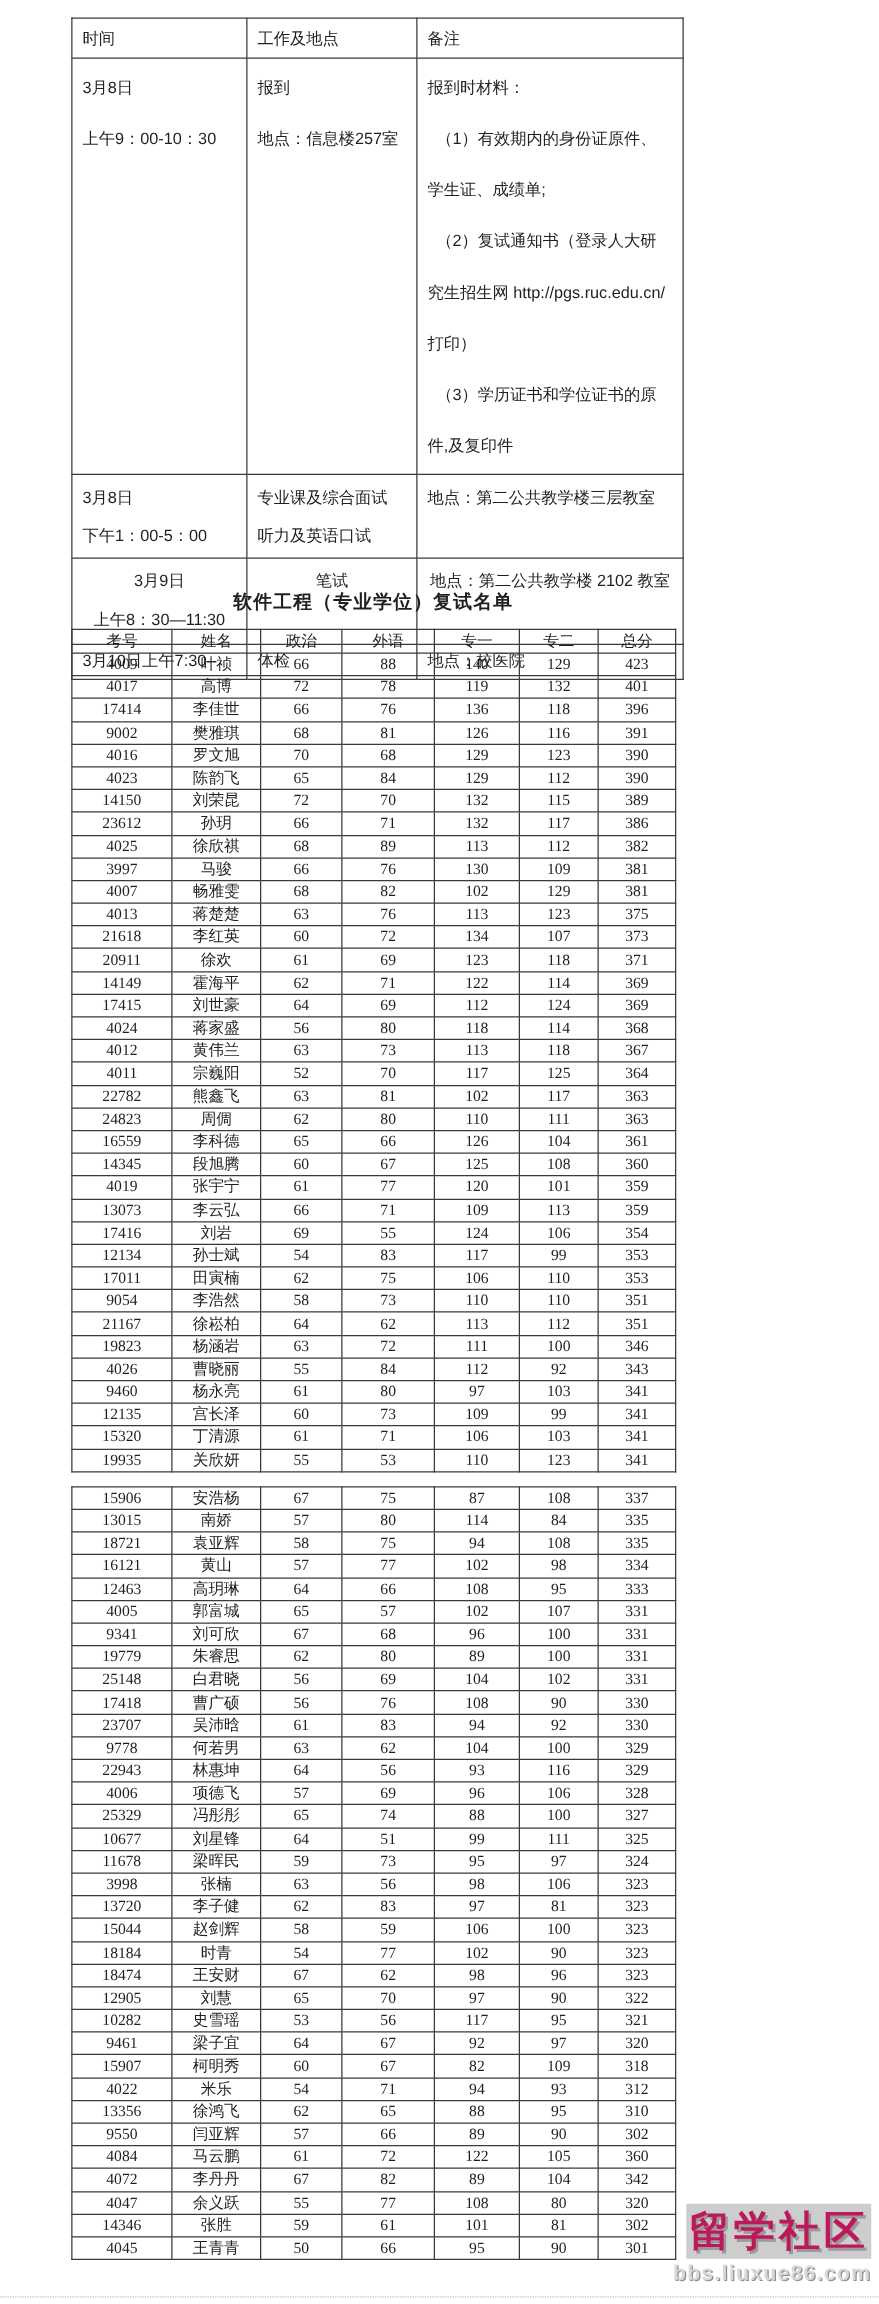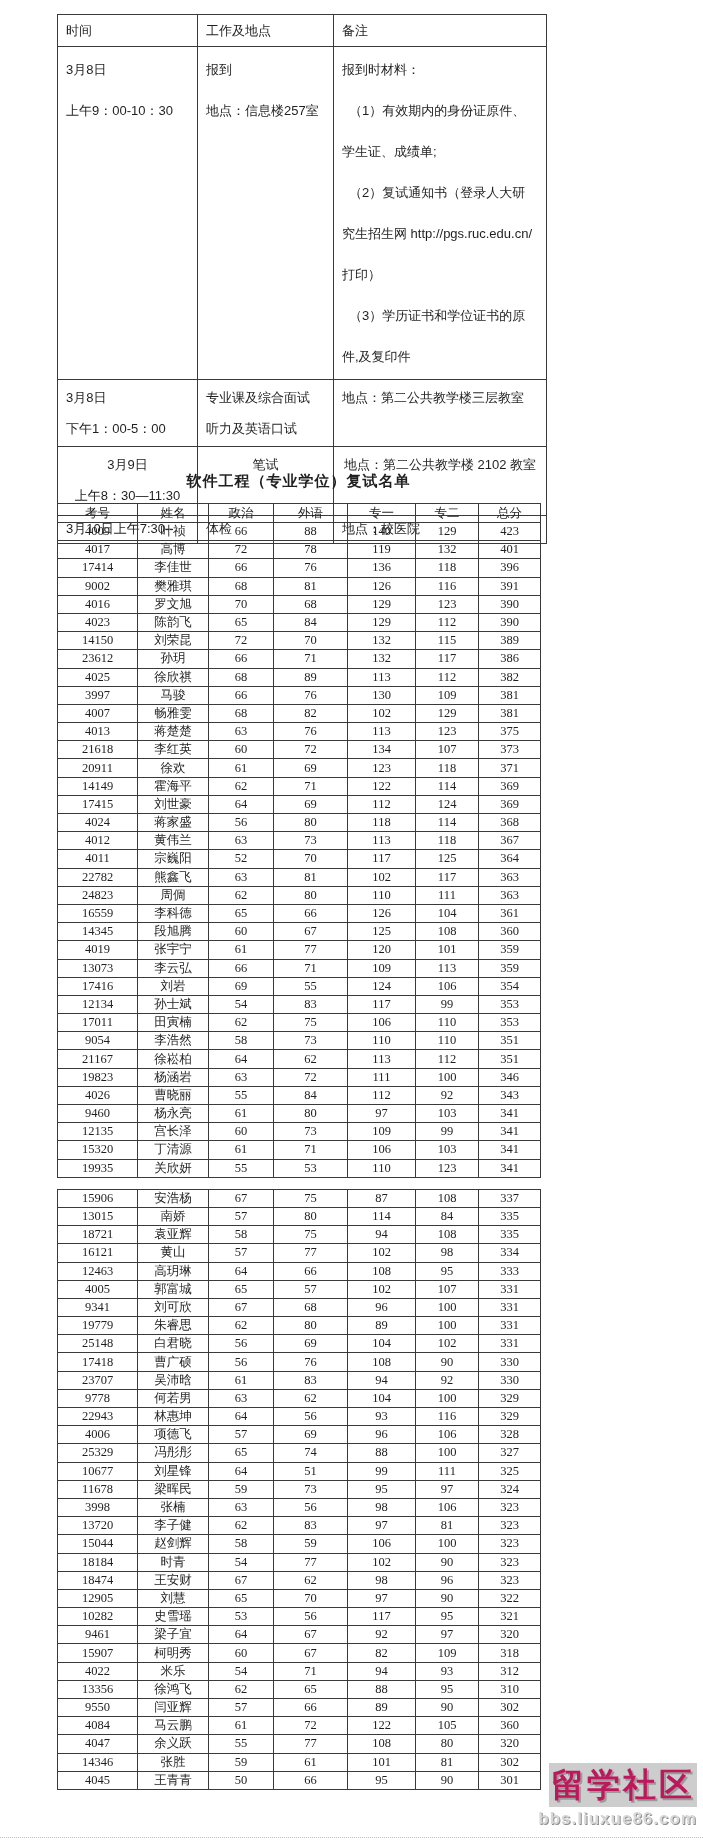--- a/index.html
+++ b/index.html
@@ -741,20 +741,29 @@
           <tr>
             <td>4084</td>
             <td>马云鹏</td>
             <td>61</td>
             <td>72</td>
             <td>122</td>
             <td>105</td>
             <td>360</td>
           </tr>
           <tr>
+            <td>4072</td>
+            <td>李丹丹</td>
+            <td>67</td>
+            <td>82</td>
+            <td>89</td>
+            <td>104</td>
+            <td>342</td>
+          </tr>
+          <tr>
             <td>4047</td>
             <td>余义跃</td>
             <td>55</td>
             <td>77</td>
             <td>108</td>
             <td>80</td>
             <td>320</td>
           </tr>
           <tr>
             <td>14346</td>

